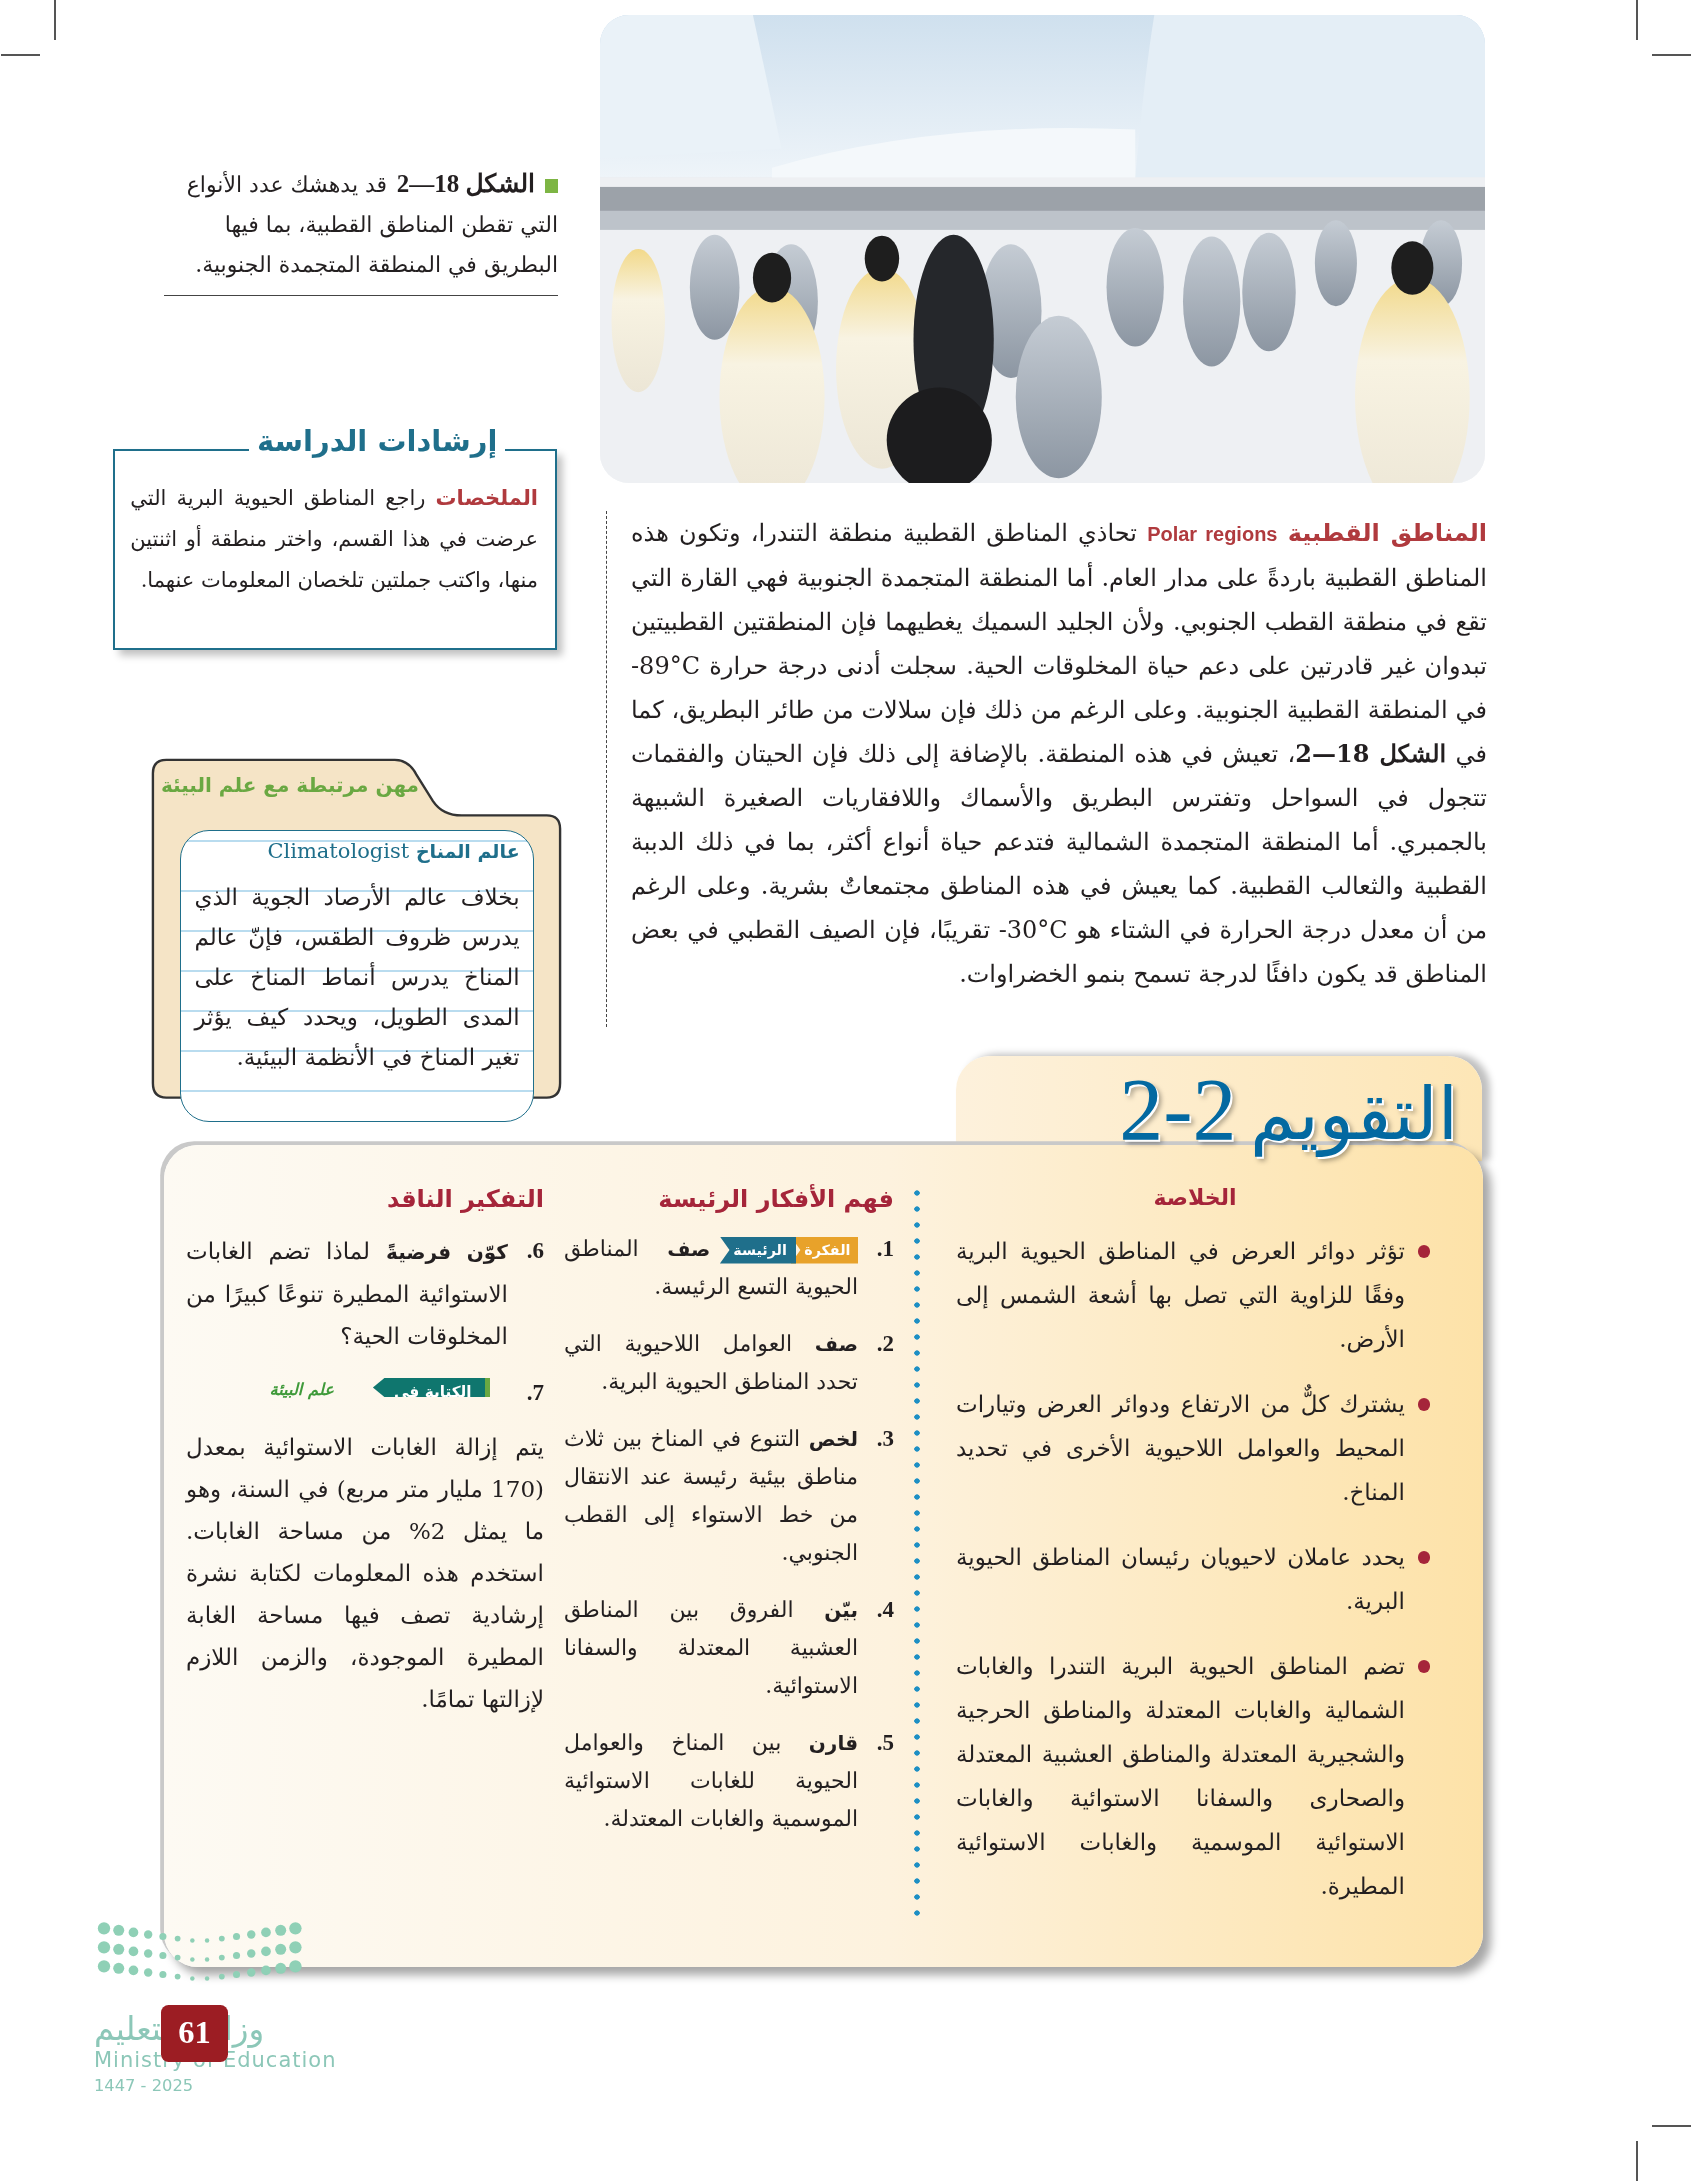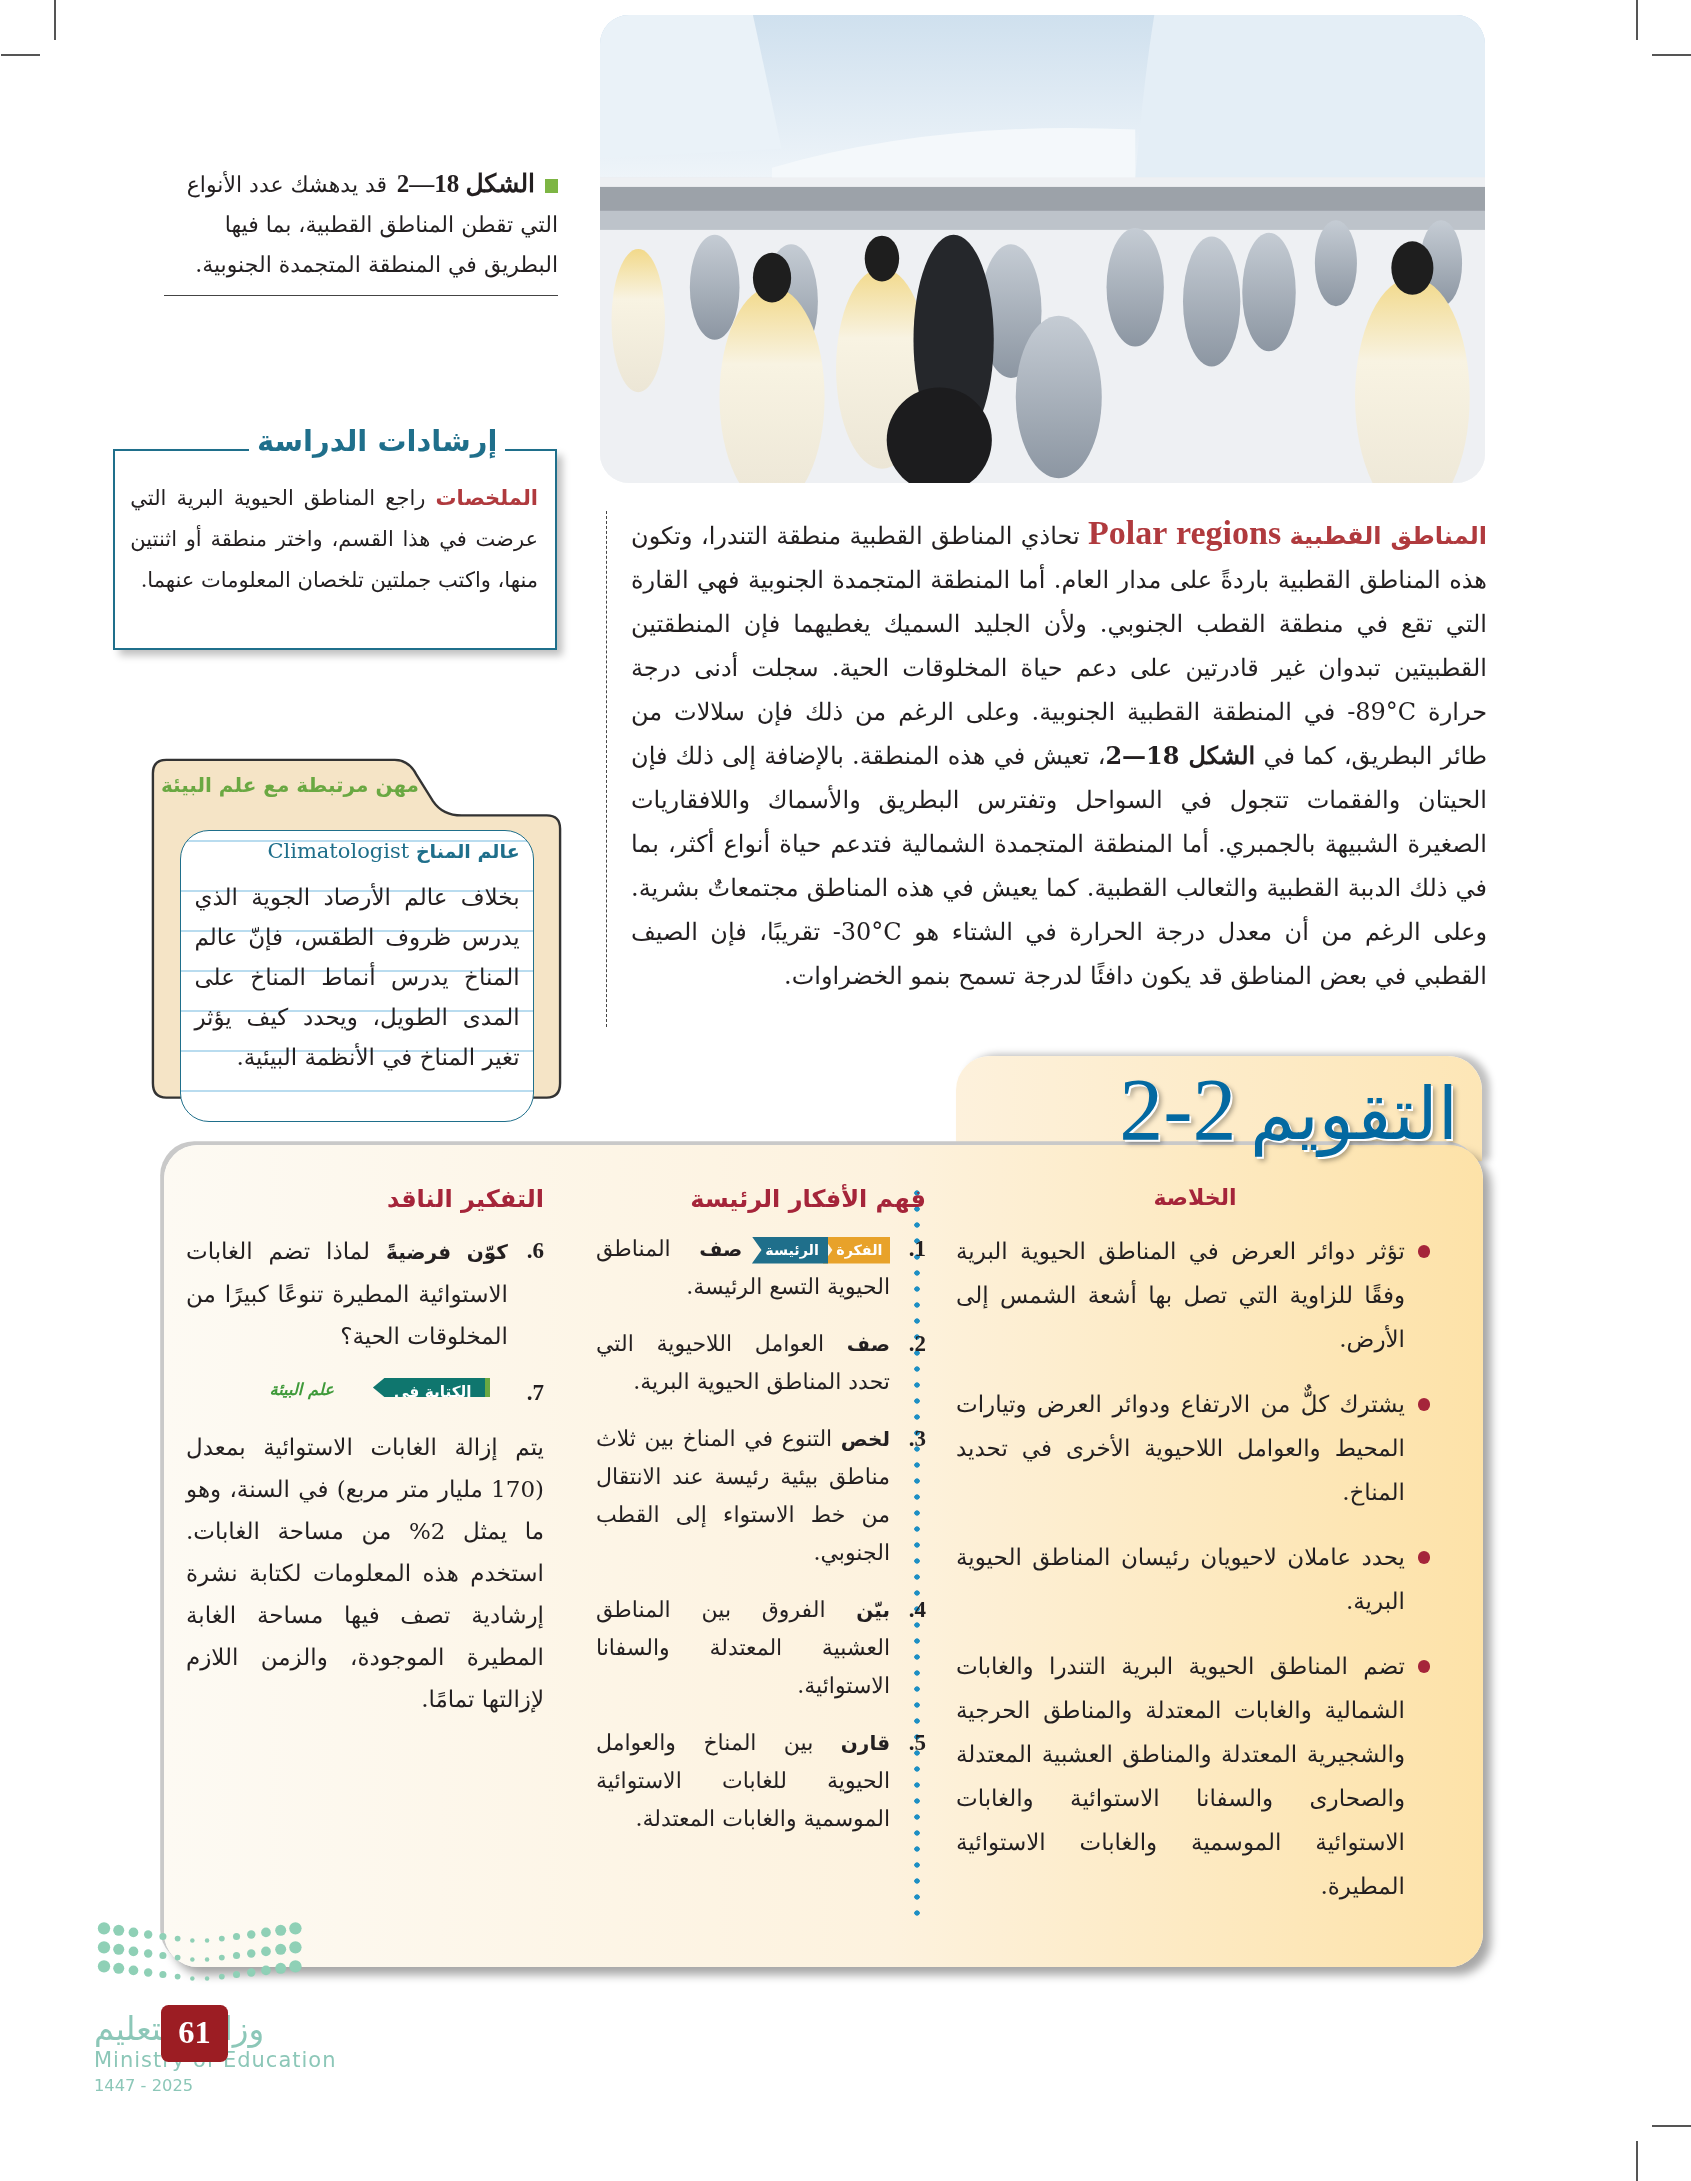--- a/index.html
+++ b/index.html
@@ -62,21 +62,21 @@
       text-align: justify; direction: rtl;
     }
 
     
     .col-rule { position: absolute; left: 606px; top: 511px; height: 516px; border-left: 1.9px dashed #444; }
     .body-text {
       position: absolute; left: 631px; top: 511px; width: 856px;
       font-size: 24px; line-height: 44px; text-align: justify; direction: rtl;
     }
     .body-text .term { color: #b03a3e; font-weight: bold; font-family: "DejaVu Sans", sans-serif; }
-    .body-text .term-en { color: #b03a3e; font-weight: bold; font-family: Liberation Serif, serif; font-size: 34px; }
+    .body-text .term-en { color: #b03a3e; font-weight: bold; font-family: Liberation Sans, sans-serif; font-size: 20px; }
     .body-text .figref { font-weight: bold; }
 
     
     .assess {
       position: absolute; left: 164px; top: 1145px; width: 1319px; height: 822px;
       border-radius: 34px; box-shadow: -3.8px -3.8px 0 #c9c9c9, 7.6px 7.6px 9.6px rgba(0,0,0,0.35);
       background: linear-gradient(90deg, #fdfaf3 0%, #fdf2de 55%, #fde2a8 100%);
     }
     .assess-tab {
       position: absolute; left: 956px; top: 1056px; width: 526px; height: 105px;
@@ -100,21 +100,21 @@
     .summary li::before {
       content: ""; position: absolute; right: 3.8px; top: 16.3px; width: 12.4px; height: 12.4px; border-radius: 50%; background: #a5253a;
     }
 
     .dots-divider {
       position: absolute; left: 914px; top: 1185px; height: 736px; width: 5.7px;
       background-image: radial-gradient(circle, #1d8fc4 2.4px, transparent 2.9px);
       background-size: 5.7px 16px;
     }
 
-    .ideas { position: absolute; top: 1185px; left: 596px; width: 330px; direction: rtl; }
+    .ideas { position: absolute; top: 1185px; left: 564px; width: 330px; direction: rtl; }
     .ideas .sec-head { margin-bottom: 17px; font-size: 24px; }
     .q { position: relative; padding-right: 36px; font-size: 22px; line-height: 38px; text-align: justify; margin-bottom: 19px; }
     .q .qn { position: absolute; right: 0; top: 0; font-family: "Liberation Serif", serif; font-weight: bold; font-size: 23px; }
     .q b { font-family: "DejaVu Sans", sans-serif; font-size: 20px; }
     .badge { display: inline-flex; vertical-align: middle; height: 27px; margin-left: 9.6px; font-family: "DejaVu Sans", sans-serif; font-weight: bold; font-size: 14.3px; color: #fff; }
     .badge .b1 { background: #e8a22a; padding: 0 7.6px 0 13.4px; line-height: 27px; clip-path: polygon(0 0, 100% 0, 100% 100%, 0 100%, 9.6px 50%); }
     .badge .b2 { background: #1f6f8b; padding: 0 9.6px 0 13.4px; line-height: 27px; clip-path: polygon(0 0, 100% 0, calc(100% - 0px) 100%, 0 100%, 9.6px 50%); margin-right: -5.7px; }
 
     .critical { position: absolute; top: 1185px; left: 186px; width: 358px; direction: rtl; }
     .critical .sec-head { margin-bottom: 17px; font-size: 24px; }

